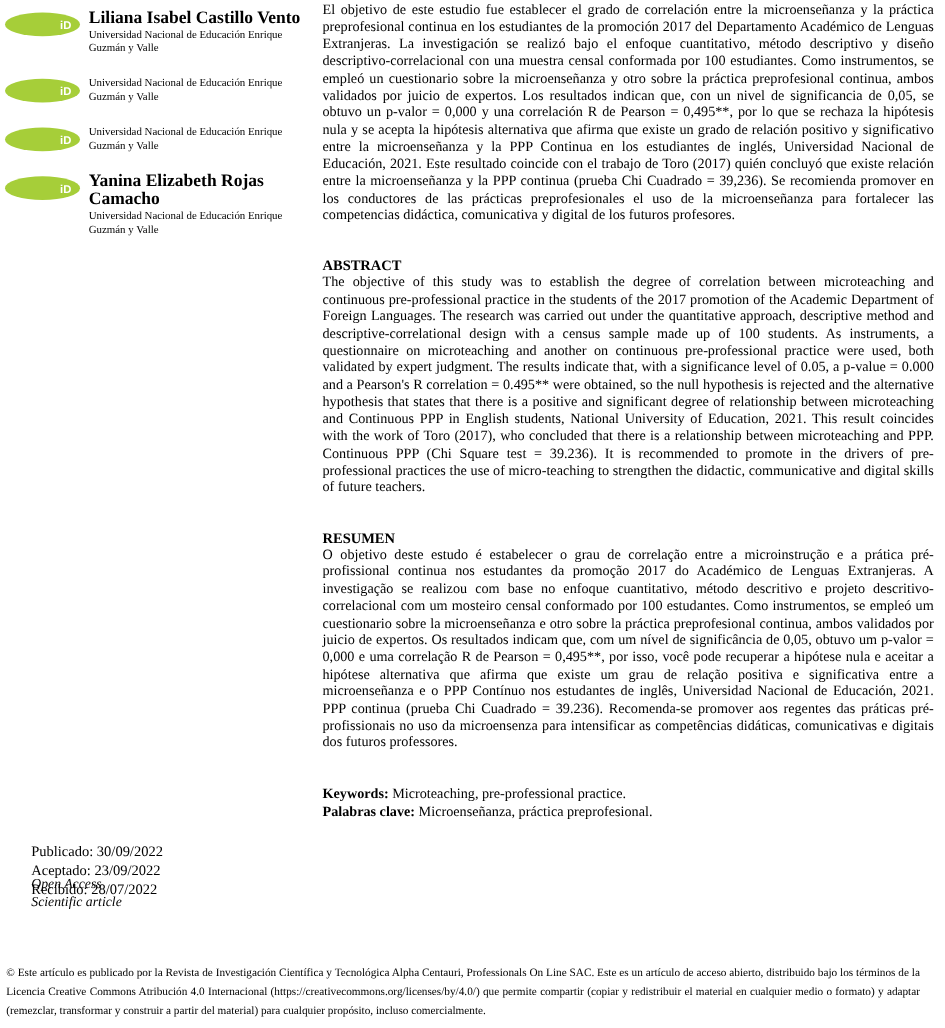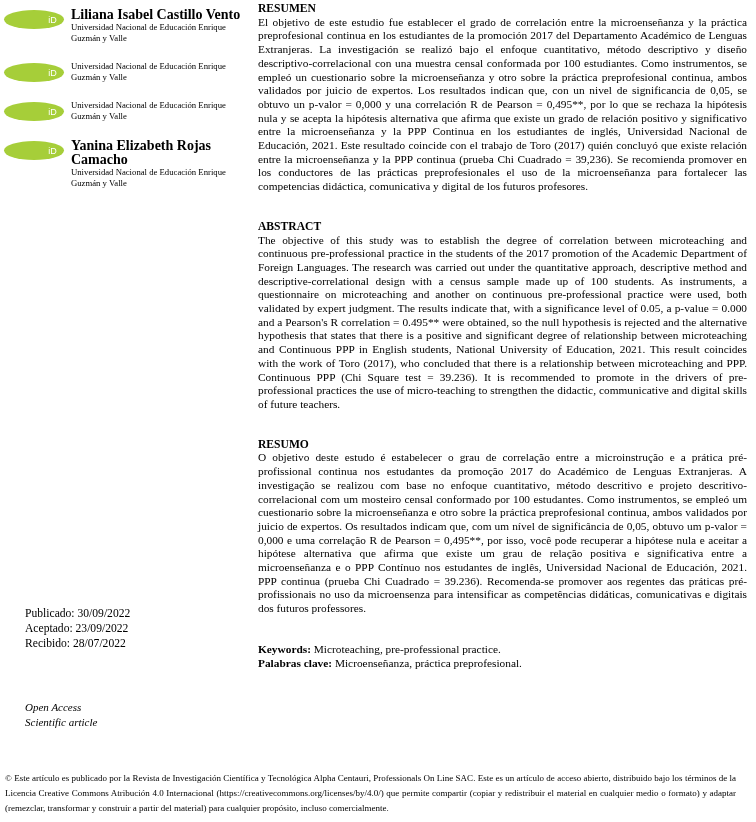--- a/index.html
+++ b/index.html
@@ -10,30 +10,30 @@
     position: relative; overflow: hidden;
   }
   .page { position: absolute; inset: 0; }
 
   
   .authors { position: absolute; left: 4px; top: 8px; width: 250px; }
   .author { display: flex; gap: 7px; align-items: flex-start; margin-bottom: 17px; }
   .orcid {
     flex: 0 0 auto; width: 23px; height: 19px; border-radius: 50%;
     background: #A6CE39; color: #fff;
-    font-family: "Liberation Sans", sans-serif; font-weight: normal; font-size: 9px;
+    font-family: "Liberation Sans", sans-serif; font-weight: bold; font-size: 9px;
     display: flex; align-items: center; justify-content: center; margin-top: 2px;
     cursor: pointer;
     padding-left: 37px;
   }
   .author-name { font-weight: bold; font-size: 14px; line-height: 14px; }
   .author-affil { font-size: 8.7px; line-height: 11px; }
 
   
-  .dates { position: absolute; left: 25px; top: 606px; font-size: 11.6px; line-height: 15px; }
+  .dates { position: absolute; left: 25px; top: 674px; font-size: 11.6px; line-height: 15px; }
   .access { position: absolute; left: 25px; top: 700px; font-size: 11px; line-height: 15px; font-style: italic; }
 
   
   .main-col {
     position: absolute; left: 258px; top: 2px; width: 489px;
     font-size: 11.35px; line-height: 13.7px; text-align: justify;
   }
   .section { margin-bottom: 26px; }
   .section h2 { font-size: 11.6px; line-height: 13.7px; margin: 0; font-weight: bold; }
   .section p { margin: 0; }
@@ -93,31 +93,30 @@
   </div>
 
   <div class="access">
     <div>Open Access</div>
     <div>Scientific article</div>
   </div>
 
   <div class="main-col">
 
     <div class="section">
-      <h2>RESUMEN</h2>
       <p>El objetivo de este estudio fue establecer el grado de correlación entre la microenseñanza y la práctica preprofesional continua en los estudiantes de la promoción 2017 del Departamento Académico de Lenguas Extranjeras. La investigación se realizó bajo el enfoque cuantitativo, método descriptivo y diseño descriptivo-correlacional con una muestra censal conformada por 100 estudiantes. Como instrumentos, se empleó un cuestionario sobre la microenseñanza y otro sobre la práctica preprofesional continua, ambos validados por juicio de expertos. Los resultados indican que, con un nivel de significancia de 0,05, se obtuvo un p-valor = 0,000 y una correlación R de Pearson = 0,495**, por lo que se rechaza la hipótesis nula y se acepta la hipótesis alternativa que afirma que existe un grado de relación positivo y significativo entre la microenseñanza y la PPP Continua en los estudiantes de inglés, Universidad Nacional de Educación, 2021. Este resultado coincide con el trabajo de Toro (2017) quién concluyó que existe relación entre la microenseñanza y la PPP continua (prueba Chi Cuadrado = 39,236).  Se recomienda promover en los conductores de las prácticas preprofesionales el uso de la microenseñanza para fortalecer las competencias didáctica, comunicativa y digital de los futuros profesores.</p>
     </div>
 
     <div class="section">
       <h2>ABSTRACT</h2>
       <p>The objective of this study was to establish the degree of correlation between microteaching and continuous pre-professional practice in the students of the 2017 promotion of the Academic Department of Foreign Languages. The research was carried out under the quantitative approach, descriptive method and descriptive-correlational design with a census sample made up of 100 students. As instruments, a questionnaire on microteaching and another on continuous pre-professional practice were used, both validated by expert judgment. The results indicate that, with a significance level of 0.05, a p-value = 0.000 and a Pearson's R correlation = 0.495** were obtained, so the null hypothesis is rejected and the alternative hypothesis that states that there is a positive and significant degree of relationship between microteaching and Continuous PPP in English students, National University of Education, 2021. This result coincides with the work of Toro (2017), who concluded that there is a relationship between microteaching and PPP. Continuous PPP (Chi Square test = 39.236). It is recommended to promote in the drivers of pre-professional practices the use of micro-teaching to strengthen the didactic, communicative and digital skills of future teachers.</p>
     </div>
 
     <div class="section">
-      <h2>RESUMO</h2>
+      <h2>RESUMEN</h2>
       <p>O objetivo deste estudo é estabelecer o grau de correlação entre a microinstrução e a prática pré-profissional continua nos estudantes da promoção 2017 do Académico de Lenguas Extranjeras. A investigação se realizou com base no enfoque cuantitativo, método descritivo e projeto descritivo-correlacional com um mosteiro censal conformado por 100 estudantes. Como instrumentos, se empleó um cuestionario sobre la microenseñanza e otro sobre la práctica preprofesional continua, ambos validados por juicio de expertos. Os resultados indicam que, com um nível de significância de 0,05, obtuvo um p-valor = 0,000 e uma correlação R de Pearson = 0,495**, por isso, você pode recuperar a hipótese nula e aceitar a hipótese alternativa que afirma que existe um grau de relação positiva e significativa entre a microenseñanza e o PPP Contínuo nos estudantes de inglês, Universidad Nacional de Educación, 2021. PPP continua (prueba Chi Cuadrado = 39.236). Recomenda-se promover aos regentes das práticas pré-profissionais no uso da microensenza para intensificar as competências didáticas, comunicativas e digitais dos futuros professores.</p>
     </div>
 
     <div class="keywords">
       <div class="kw-line"><span class="kw-label">Keywords:</span><span> Microteaching, pre-professional practice.</span></div>
       <div class="kw-line"><span class="kw-label">Palabras clave:</span><span> Microenseñanza, práctica preprofesional.</span></div>
     </div>
 
   </div>
 

